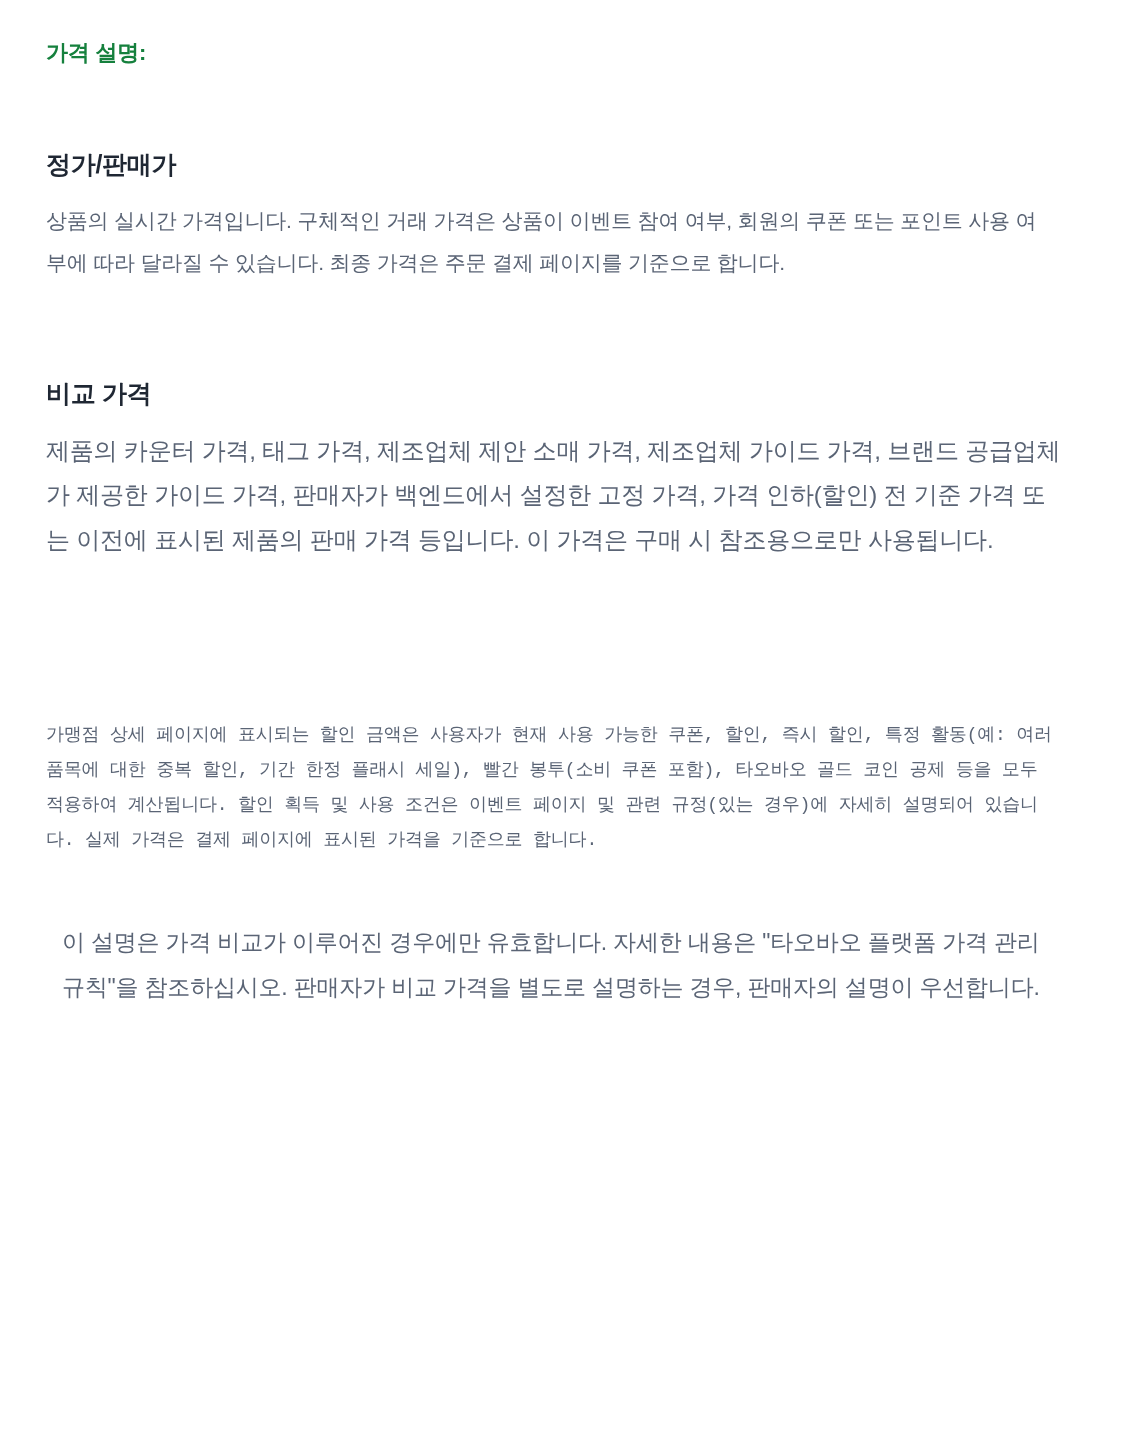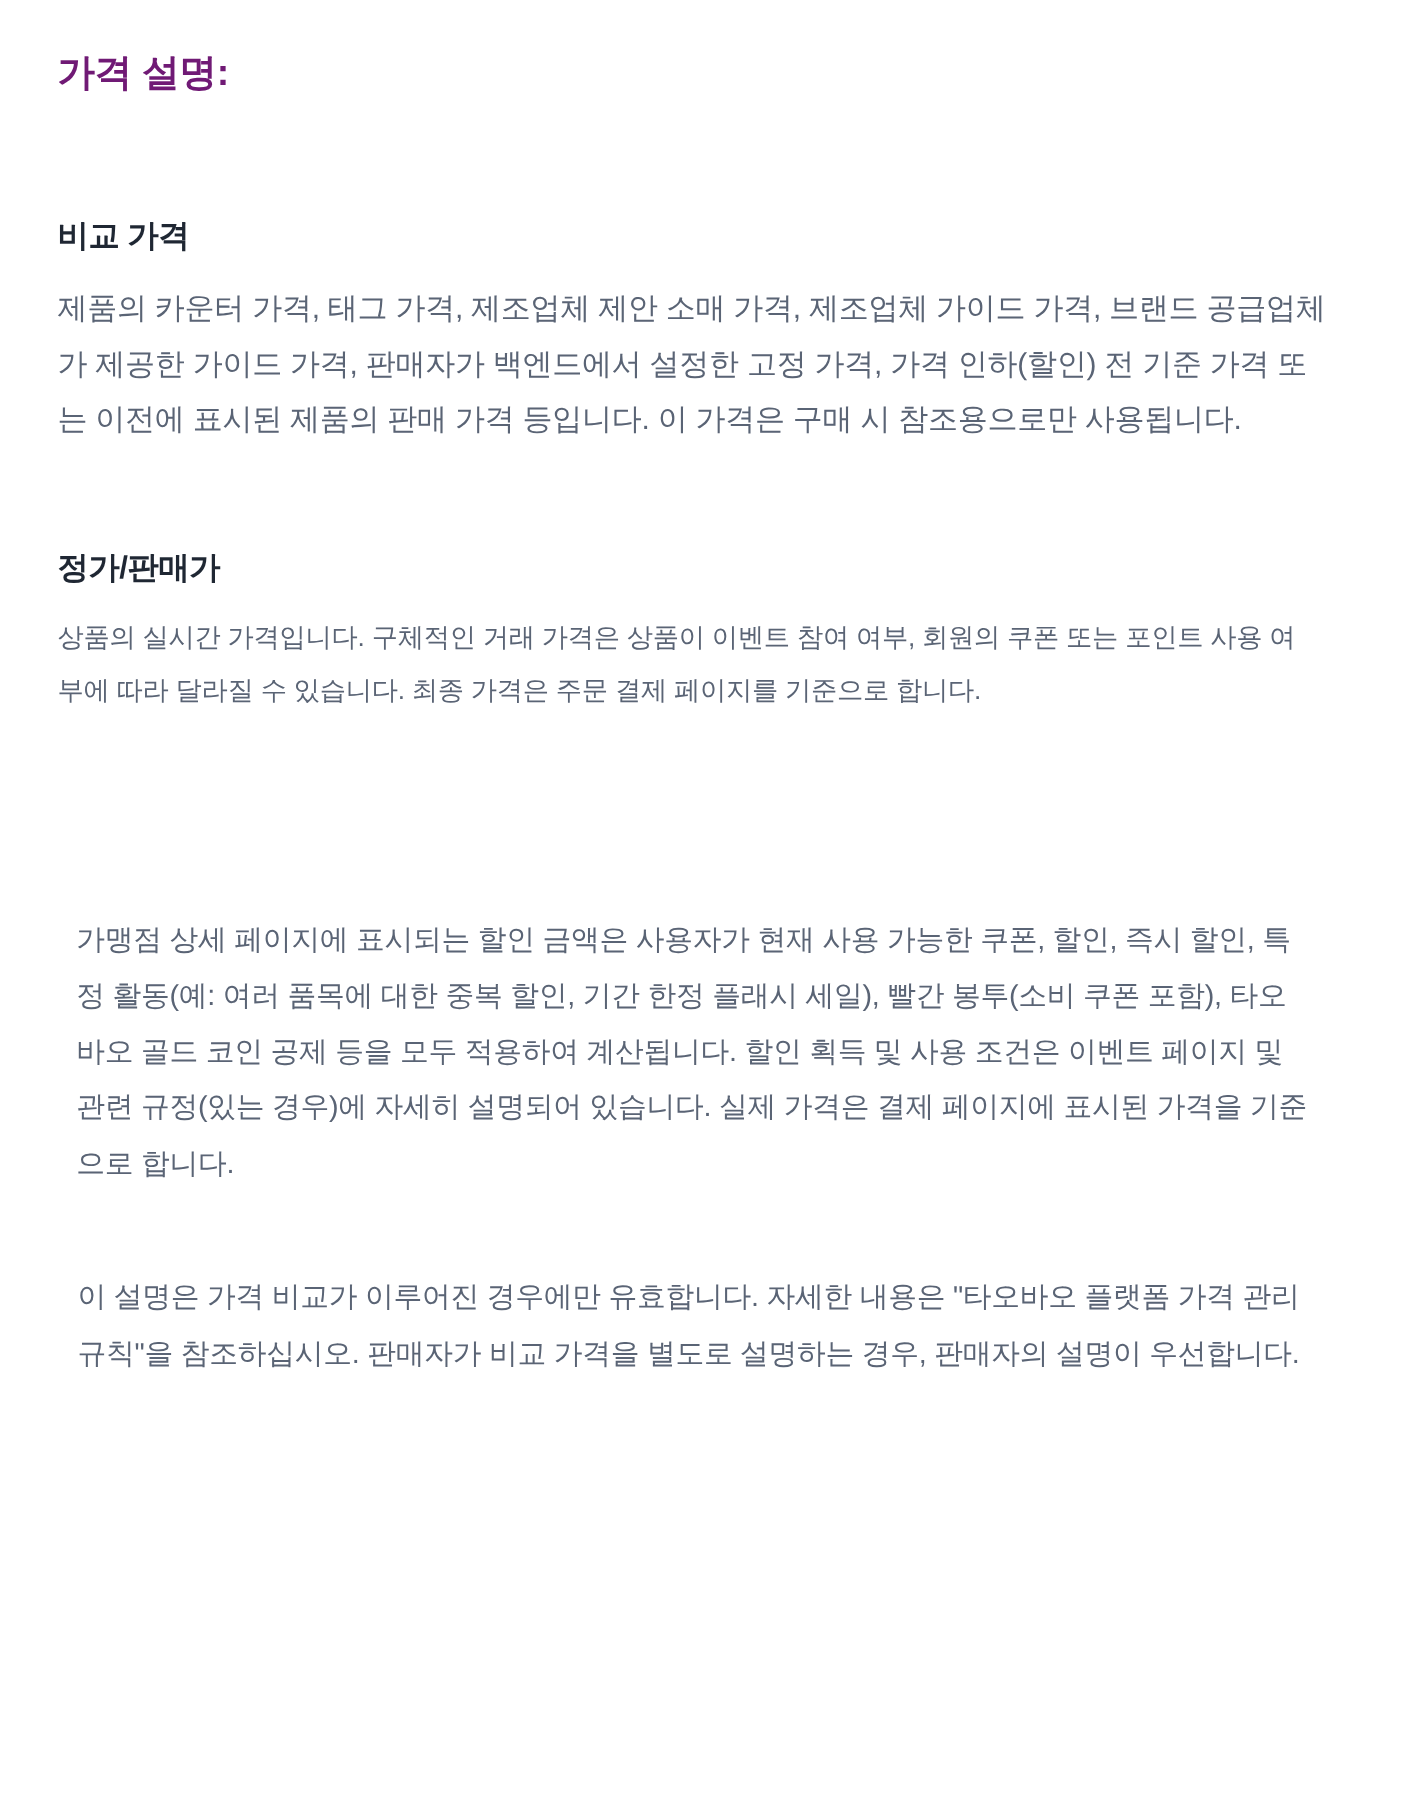--- a/index.html
+++ b/index.html
@@ -14,23 +14,23 @@
     -webkit-font-smoothing: antialiased;
   }
   .page {
     width: 1125px;
     min-height: 1446px;
     box-sizing: border-box;
     padding: 28px 62px 40px 46px;
     position: relative;
   }
   .doc-title {
-    font-size: 30px;
+    font-size: 22px;
     font-weight: 700;
-    color: #701a75;
+    color: #15803d;
     letter-spacing: -0.2px;
     margin: 10px 0 0 0;
     line-height: 1.4;
   }
   .section {
     margin-top: 0;
   }
   .section-heading {
     font-size: 25px;
     font-weight: 700;
@@ -56,24 +56,25 @@
     margin: 18px 0 0 0;
     max-width: 1015px;
   }
   .p-list {
     font-size: 21px;
     margin: 18px 0 0 0;
     max-width: 1000px;
     line-height: 2.0;
   }
   .p-discount {
-    font-size: 23px;
-    margin: 15px;
+    font-size: 18px;
+    margin: 0;
     max-width: 1020px;
     line-height: 1.95;
+    font-family: Liberation Mono, monospace;
   }
   .p-notice {
     font-size: 23px;
     margin: 16px;
     max-width: 1020px;
     line-height: 1.95;
   }
   .block-discount {
     margin-top: 155px;
   }
@@ -81,28 +82,28 @@
     margin-top: 62px;
   }
 </style>
 </head>
 <body>
 
 <div class="page">
 
   <h1 class="doc-title">가격 설명:</h1>
 
+  <div class="section sec-list">
+    <h2 class="section-heading">정가/판매가</h2>
+    <p class="body-text p-list">상품의 실시간 가격입니다. 구체적인 거래 가격은 상품이 이벤트 참여 여부, 회원의 쿠폰 또는 포인트 사용 여부에 따라 달라질 수 있습니다. 최종 가격은 주문 결제 페이지를 기준으로 합니다.</p>
+  </div>
+
   <div class="section sec-compare">
     <h2 class="section-heading">비교 가격</h2>
     <p class="body-text p-compare">제품의 카운터 가격, 태그 가격, 제조업체 제안 소매 가격, 제조업체 가이드 가격, 브랜드 공급업체가 제공한 가이드 가격, 판매자가 백엔드에서 설정한 고정 가격, 가격 인하(할인) 전 기준 가격 또는 이전에 표시된 제품의 판매 가격 등입니다. 이 가격은 구매 시 참조용으로만 사용됩니다.</p>
-  </div>
-
-  <div class="section sec-list">
-    <h2 class="section-heading">정가/판매가</h2>
-    <p class="body-text p-list">상품의 실시간 가격입니다. 구체적인 거래 가격은 상품이 이벤트 참여 여부, 회원의 쿠폰 또는 포인트 사용 여부에 따라 달라질 수 있습니다. 최종 가격은 주문 결제 페이지를 기준으로 합니다.</p>
   </div>
 
   <div class="block-discount">
     <p class="body-text p-discount">가맹점 상세 페이지에 표시되는 할인 금액은 사용자가 현재 사용 가능한 쿠폰, 할인, 즉시 할인, 특정 활동(예: 여러 품목에 대한 중복 할인, 기간 한정 플래시 세일), 빨간 봉투(소비 쿠폰 포함), 타오바오 골드 코인 공제 등을 모두 적용하여 계산됩니다. 할인 획득 및 사용 조건은 이벤트 페이지 및 관련 규정(있는 경우)에 자세히 설명되어 있습니다. 실제 가격은 결제 페이지에 표시된 가격을 기준으로 합니다.</p>
   </div>
 
   <div class="block-notice">
     <p class="body-text p-notice">이 설명은 가격 비교가 이루어진 경우에만 유효합니다. 자세한 내용은 "타오바오 플랫폼 가격 관리 규칙"을 참조하십시오. 판매자가 비교 가격을 별도로 설명하는 경우, 판매자의 설명이 우선합니다.</p>
   </div>
 

